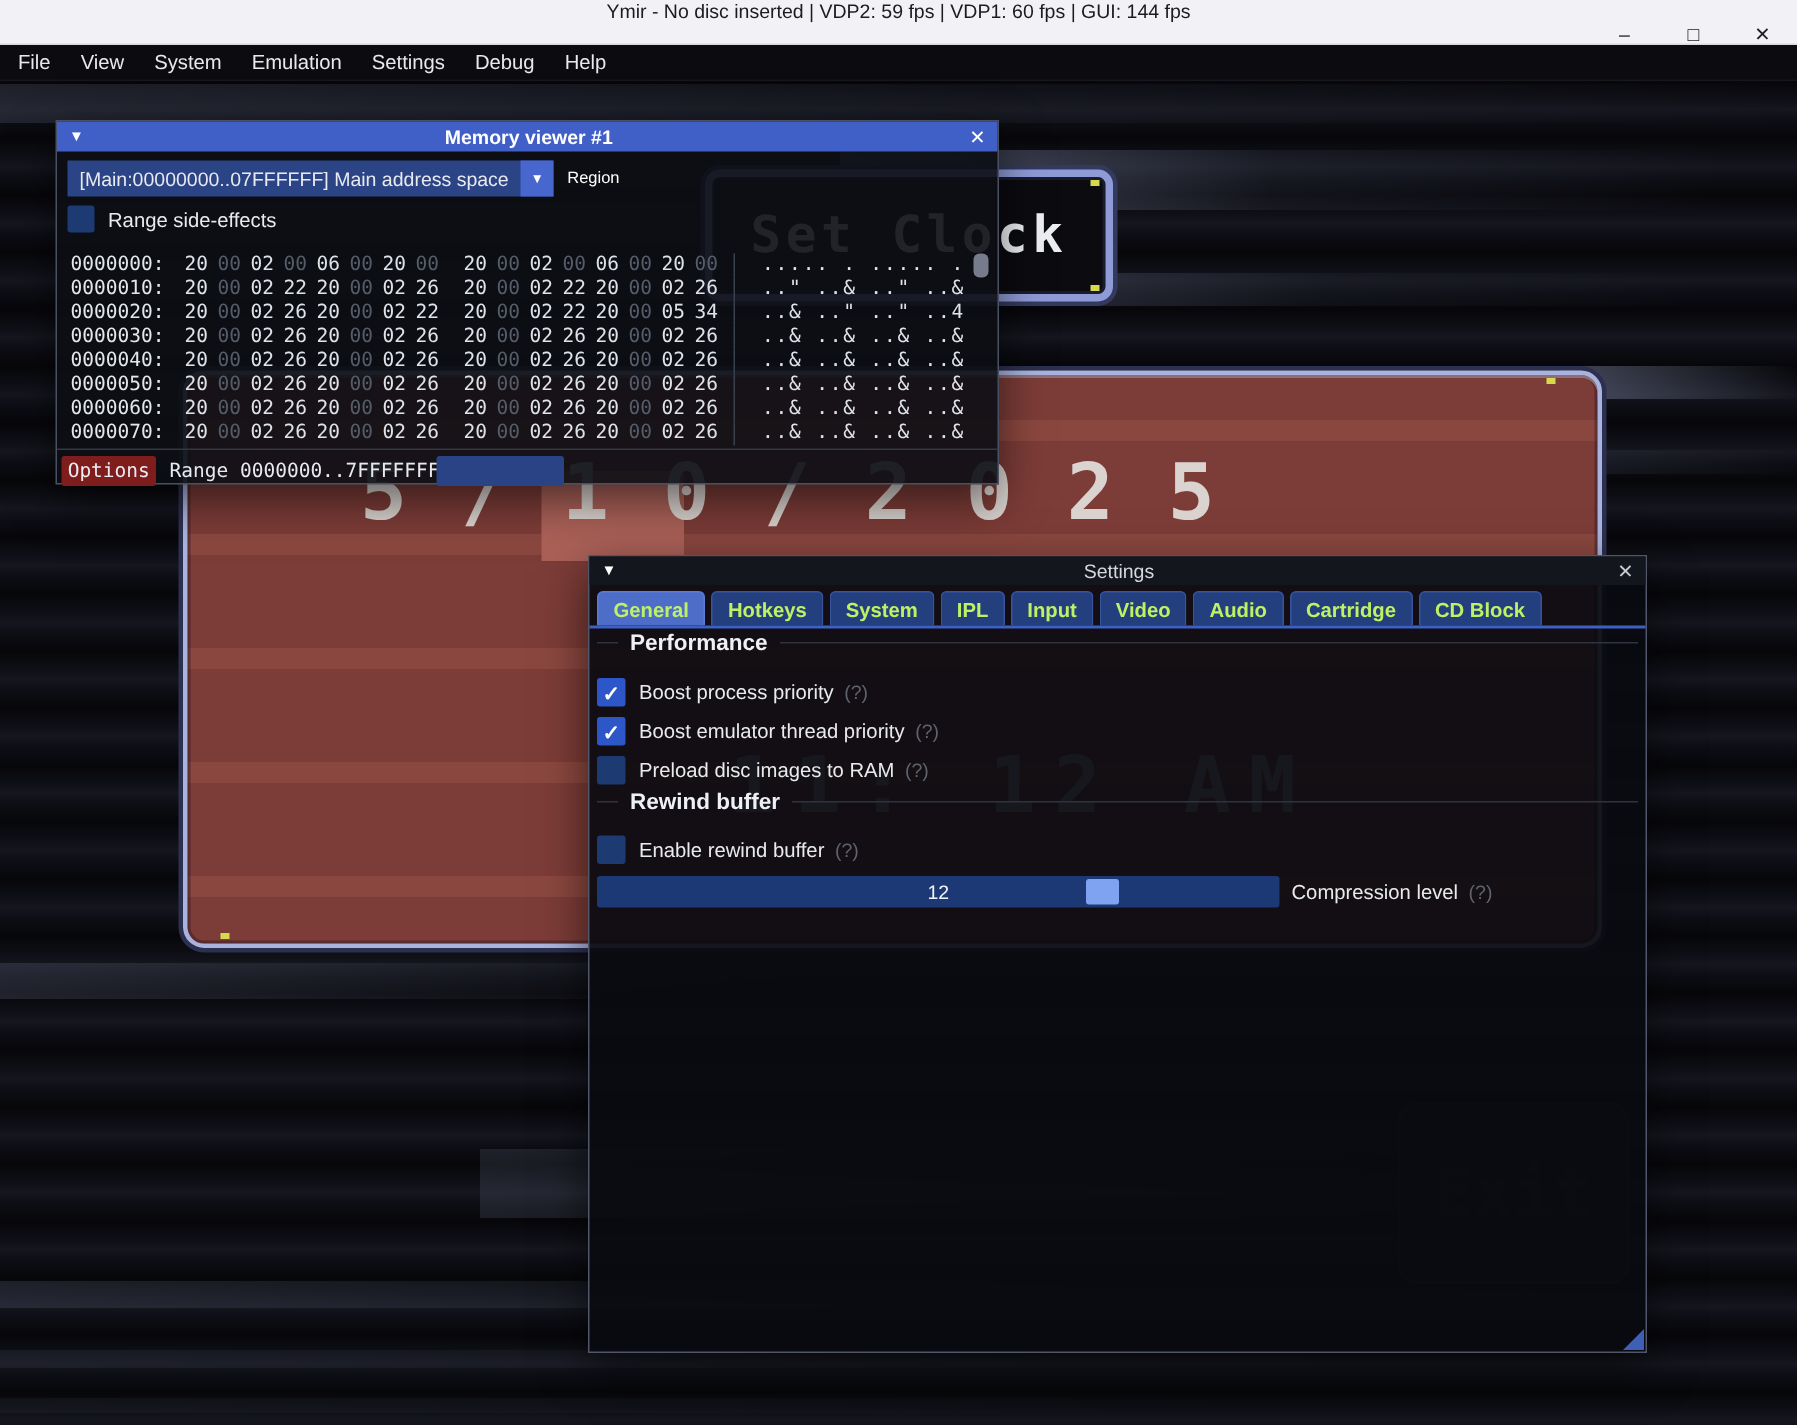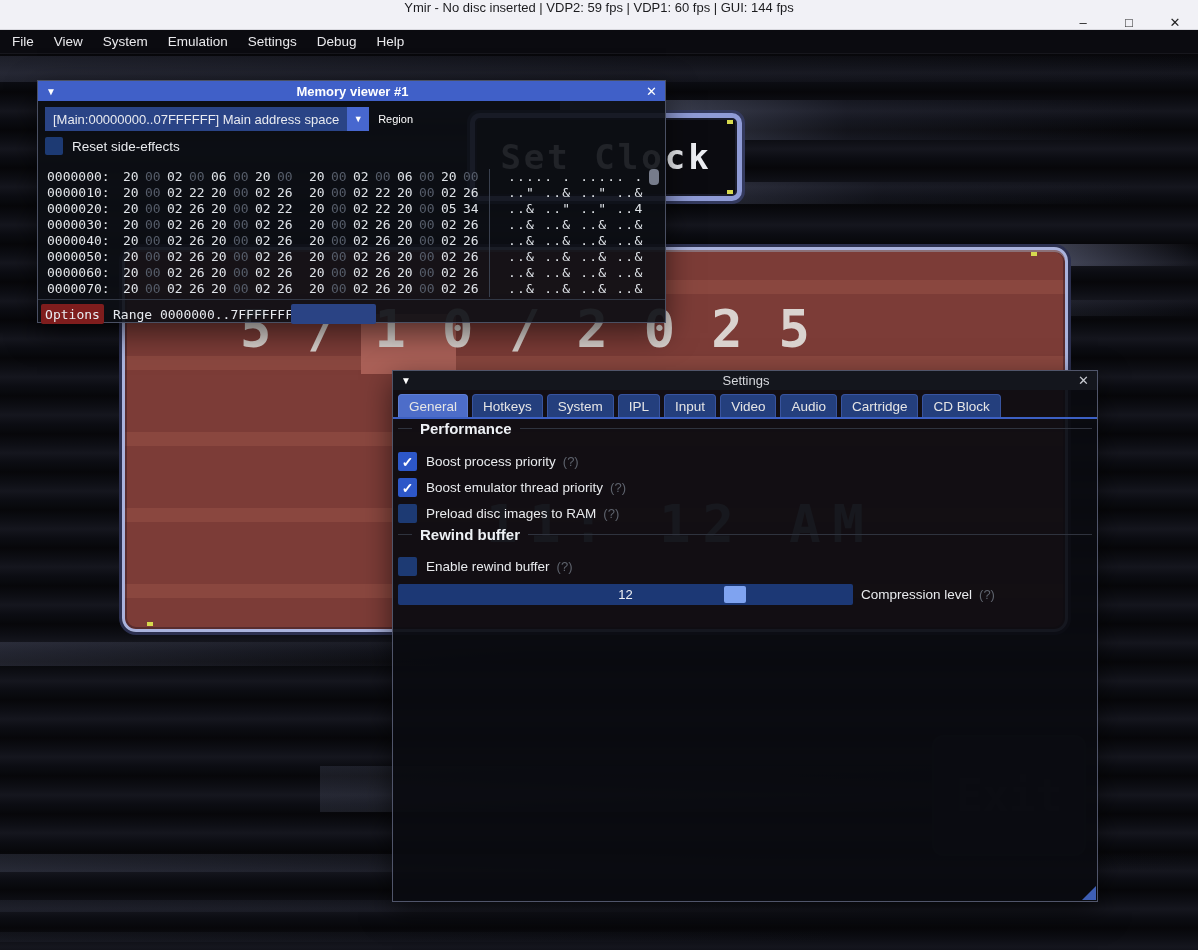--- a/index.html
+++ b/index.html
@@ -80,21 +80,21 @@
   .range-label { position:absolute; left:75px; top:223px; height:20px; display:flex; align-items:center; color:#e6e9ee; font-family:"DejaVu Sans Mono",monospace; font-size:13px; }
   .range-input { position:absolute; left:253px; top:223px; width:85px; height:20px; background:#2a4384; border-radius:2px; }
 
   
   #setwin { left:392px; top:370px; width:706px; height:532px; background:rgba(10,11,16,.93); border-color:#50556a; }
   #setwin .titlebar { height:19px; background:#14161d; }
   #setwin .t-title { color:#d6d8dd; font-weight:normal; }
   #setwin .t-close { color:#c9cbd2; }
   .tabs { position:absolute; left:5px; top:23px; display:flex; gap:4px; }
   .tab { height:23px; padding:0 10px; display:flex; align-items:center; background:#243f7d; border:1px solid #38549f; border-bottom:none;
-    border-radius:4px 4px 0 0; font-size:13.5px; color:#e5e5e5; }
+    border-radius:4px 4px 0 0; font-size:13.5px; color:#bef264;font-weight:bold; }
   .tab.active { background:#4d6dc9; border-color:#5d7cd4; }
   .tab-underline { position:absolute; left:0; top:46px; width:704px; height:2px; background:#3c60c4; }
   .section { position:absolute; left:5px; width:694px; display:flex; align-items:center; gap:8px; }
   .section::before { content:""; width:14px; border-top:1px solid #2f333e; }
   .section::after { content:""; flex:1; border-top:1px solid #2f333e; }
   .section .sec-title { font-size:15px; font-weight:bold; color:#edf0f4; }
   .set-chk-row { position:absolute; left:5px; display:flex; align-items:center; }
   .set-chk-row .chk { width:19px; height:19px; }
   .slider { position:absolute; left:5px; top:213px; width:455px; height:21px; background:#1c3875; border-radius:2px; }
   .slider .handle { position:absolute; left:326px; top:2px; width:22px; height:17px; background:#7fa3f0; border-radius:2px; }
@@ -174,21 +174,21 @@
     <div class="combo-row">
       <div class="combo mono">
         <span class="combo-text">[Main:00000000..07FFFFFF] Main address space</span>
         <span class="combo-arrow">▼</span>
       </div>
       <span class="combo-label">Region</span>
     </div>
 
     <div class="chk-row" style="left:7px;top:56px;">
       <div class="chk"></div>
-      <span class="chk-label">Reset side-effects</span>
+      <span class="chk-label">Range side-effects</span>
     </div>
 
     <div id="hex-rows">
         <div class="hexrow">
           <span class="addr">0000000:</span>
           <span class="byte">20</span>
           <span class="byte dim">00</span>
           <span class="byte">02</span>
           <span class="byte dim">00</span>
           <span class="byte">06</span>

